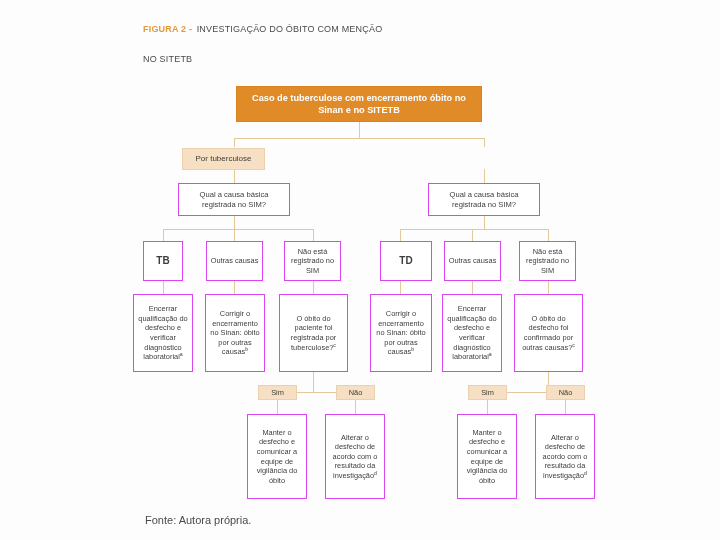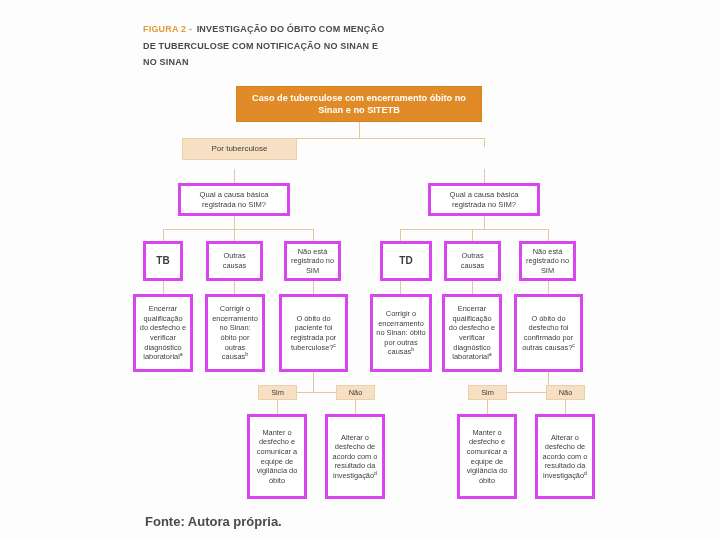--- a/index.html
+++ b/index.html
@@ -26,41 +26,41 @@
   }
   .fig-label {
     color: #E49A3A;
     font-size: 9px;
     font-weight: bold;
     letter-spacing: 0.2px;
   }
   .fig-title {
     color: #4a4a4a;
     font-size: 9px;
-    font-weight: bold;
+    font-weight: normal;
     letter-spacing: 0.2px;
   }
 
   
   .ln {
     position: absolute;
     background: #E6C79B;
   }
   .ln.v { width: 1px; }
   .ln.h { height: 1px; }
 
   
   .box {
     position: absolute;
     box-sizing: border-box;
     display: flex;
     align-items: center;
     justify-content: center;
     text-align: center;
-    border: 3px solid #d946ef;
+    border: 1px solid #d946ef;
     background: #ffffff;
     color: #3d3d3d;
     font-size: 7.4px;
     line-height: 9.6px;
     padding: 2px 3px;
   }
   .box.head {
     background: #E08B28;
     border: 1px solid #D98220;
     color: #ffffff;
@@ -86,35 +86,34 @@
     font-size: 5.2px;
     vertical-align: super;
     line-height: 0;
   }
 
   
   #source {
     position: absolute;
     left: 145px;
     top: 514px;
-    font-size: 13px;
+    font-size: 11px;
     color: #4a4a4a;
-    font-weight: bold;
   }
 </style>
 </head>
 <body>
 
 <div id="page">
 
   <div id="title-block">
     <span class="fig-label">FIGURA 2 -</span>
     <span class="fig-title">INVESTIGAÇÃO DO ÓBITO COM MENÇÃO</span><br>
-    <span class="fig-title">DE TUBERCULOSE COM NOTIFICAÇÃO NO SINAN E</span><br>
-    <span class="fig-title">NO SINAN</span>
+    <br>
+    <span class="fig-title">NO SITETB</span>
   </div>
 
   <div class="ln v" style="left:359px; top:122px; height:16px;"></div>
 
   <div class="ln h" style="left:234px; top:138px; width:250px;"></div>
   <div class="ln v" style="left:234px; top:138px; height:9px;"></div>
   <div class="ln v" style="left:484px; top:138px; height:9px;"></div>
 
   <div class="ln v" style="left:234px; top:169px; height:14px;"></div>
   <div class="ln v" style="left:484px; top:169px; height:14px;"></div>
@@ -150,21 +149,21 @@
   <div class="ln h" style="left:487px; top:392px; width:78px;"></div>
   <div class="ln v" style="left:548px; top:372px; height:20px;"></div>
 
   <div class="ln v" style="left:487px; top:400px; height:14px;"></div>
   <div class="ln v" style="left:565px; top:400px; height:14px;"></div>
 
   <div class="box head" style="left:236px; top:86px; width:246px; height:36px;">
     <span>Caso de tuberculose com encerramento óbito no Sinan e no SITETB</span>
   </div>
 
-  <div class="box beige" style="left:182px; top:138px; width:115px; height:22px;">
+  <div class="box beige" style="left:182px; top:148px; width:83px; height:22px;">
     <span>Por tuberculose</span>
   </div>
 
   <div class="box q" style="left:178px; top:183px; width:112px; height:33px;">
     <span>Qual a causa básica registrada no SIM?</span>
   </div>
   <div class="box q" style="left:428px; top:183px; width:112px; height:33px;">
     <span>Qual a causa básica registrada no SIM?</span>
   </div>
 

